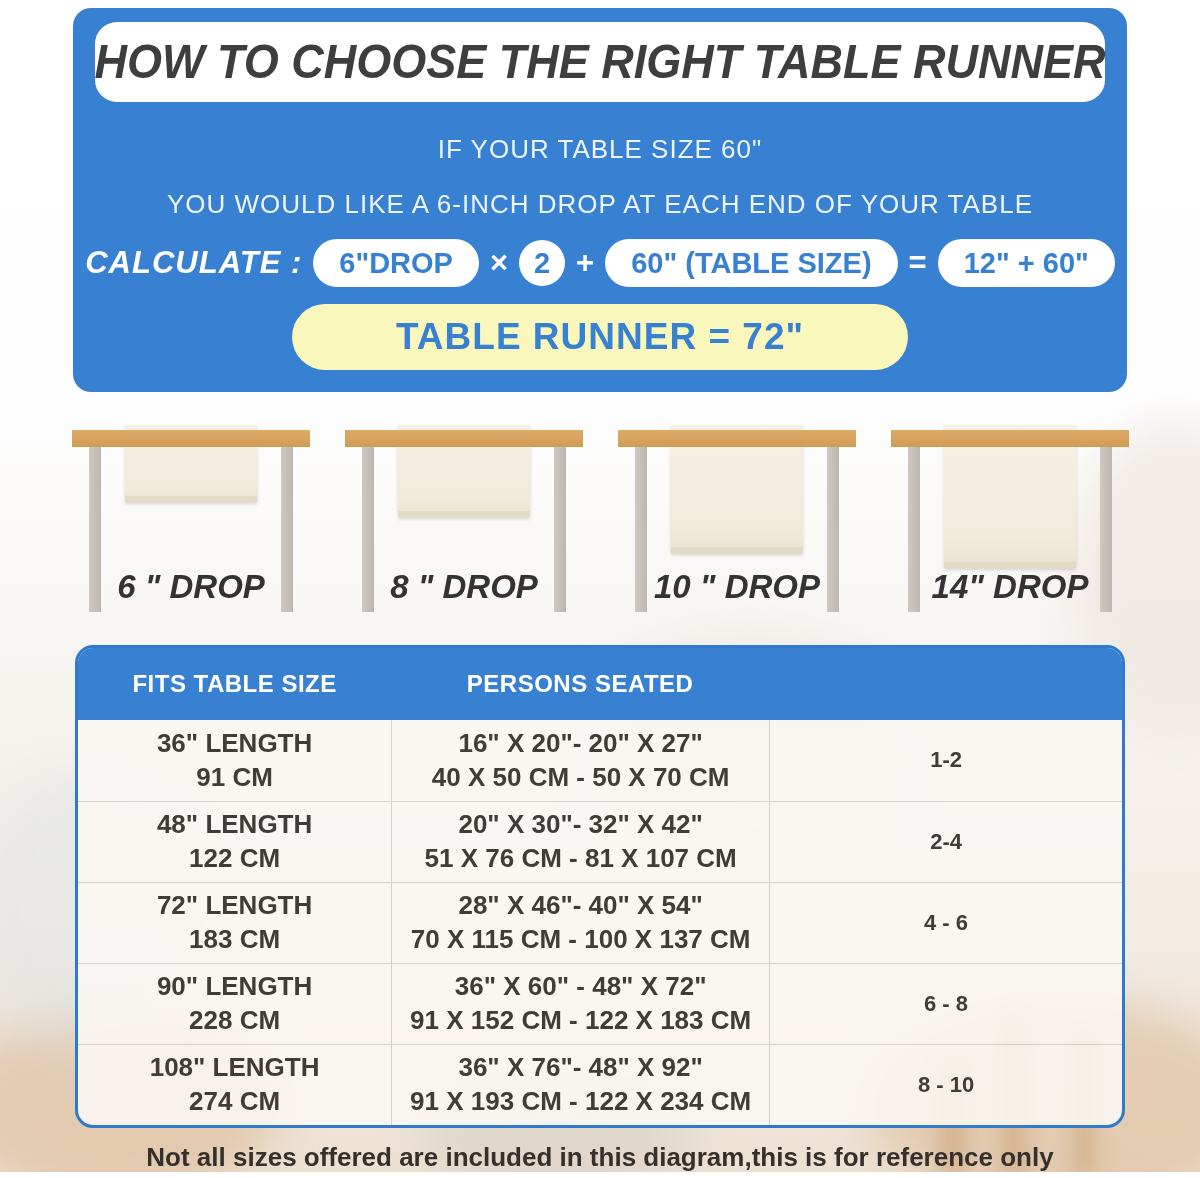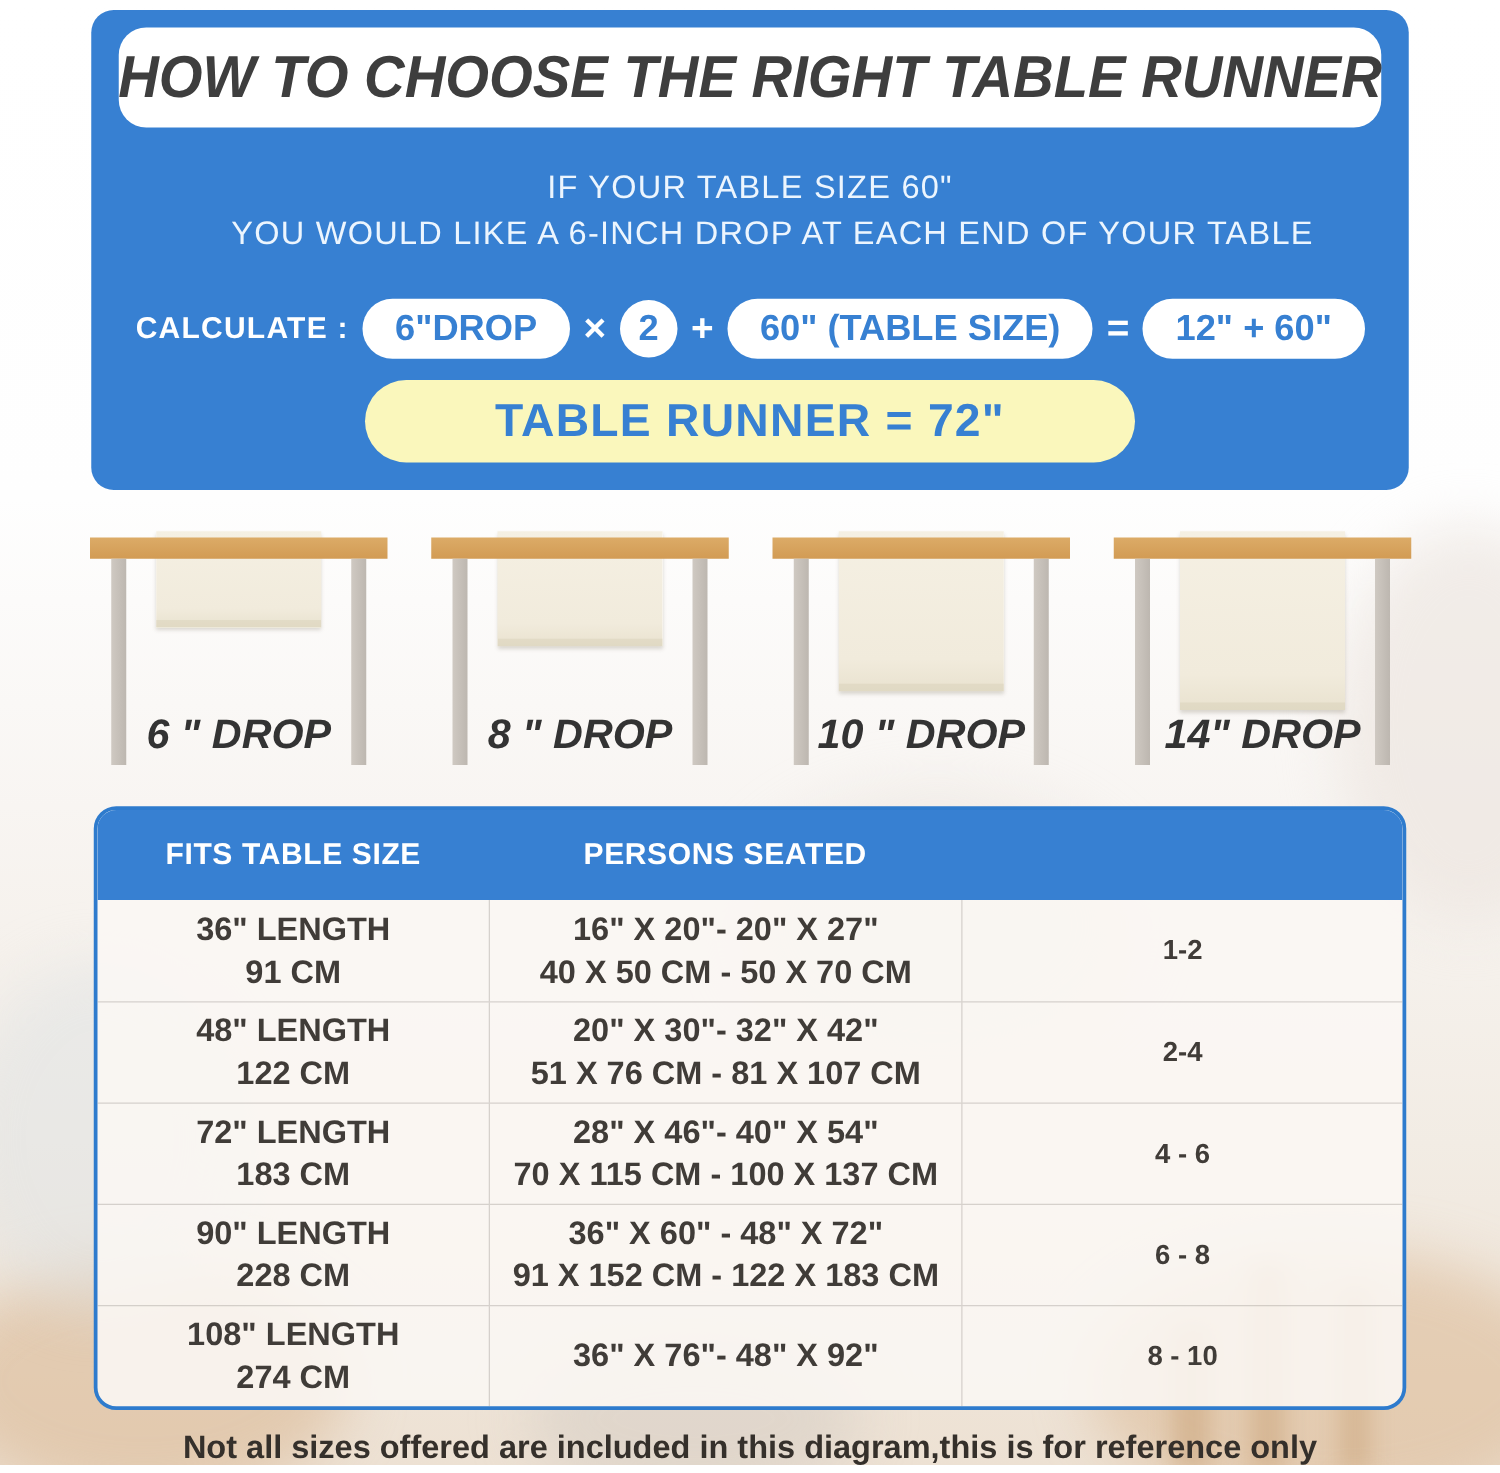--- a/index.html
+++ b/index.html
@@ -22,24 +22,24 @@
   
   .top-panel{position:absolute;left:73px;top:8px;width:1054px;height:384px;
     background:var(--blue,#3780d2);border-radius:18px;z-index:2;}
   .title-banner{position:absolute;left:22px;top:14px;width:1010px;height:80px;
     background:#ffffff;border-radius:22px;display:flex;align-items:center;justify-content:center;}
   .main-title{font-size:45px;font-weight:800;font-style:italic;color:#3e3e3e;
     letter-spacing:0px;white-space:nowrap;transform:scaleY(1.05);}
   .subtitle{position:absolute;left:0;width:100%;text-align:center;color:#ecf5fe;
     font-size:26px;letter-spacing:1px;font-weight:400;white-space:nowrap;}
   .sub1{top:126px;}
-  .sub2{top:163px;margin-left:18px;}
+  .sub2{top:181px;}
   .calc-row{position:absolute;left:0;top:230px;width:100%;height:50px;
     display:flex;align-items:center;justify-content:center;gap:11px;}
-  .calc-label{color:#ffffff;font-size:24px;font-weight:800;letter-spacing:1px;}
+  .calc-label{color:#ffffff;font-size:31px;font-weight:800;letter-spacing:1px;font-style:italic;}
   .pill{background:#ffffff;color:var(--blue,#3780d2);height:48px;line-height:48px;
     border-radius:24px;padding:0 26px;font-size:29px;font-weight:800;white-space:nowrap;}
   .op{color:#ffffff;font-size:31px;font-weight:800;}
   .calc-circle{background:#ffffff;color:var(--blue,#3780d2);width:46px;height:46px;
     border-radius:50%;display:flex;align-items:center;justify-content:center;
     font-size:29px;font-weight:800;}
   .result-pill{position:absolute;left:219px;top:296px;width:616px;height:66px;
     border-radius:33px;background:var(--yellow,#faf7bc);display:flex;align-items:center;
     justify-content:center;color:var(--blue,#3780d2);font-size:37px;font-weight:800;letter-spacing:1px;}
 
@@ -203,20 +203,21 @@
         <div class="cell cell-persons">6 - 8</div>
       </div>
 
       <div class="size-row">
         <div class="cell">
           <span>108" LENGTH</span>
           <span>274 CM</span>
         </div>
         <div class="cell cell-mid">
           <span>36" X 76"- 48" X 92"</span>
+          <span>91 X 193 CM - 122 X 234 CM</span>
         </div>
         <div class="cell cell-persons">8 - 10</div>
       </div>
 
     </div>
   </div>
 
   <div class="footer-note">Not all sizes offered are included in this diagram,this is for reference only</div>
 
 </div>

